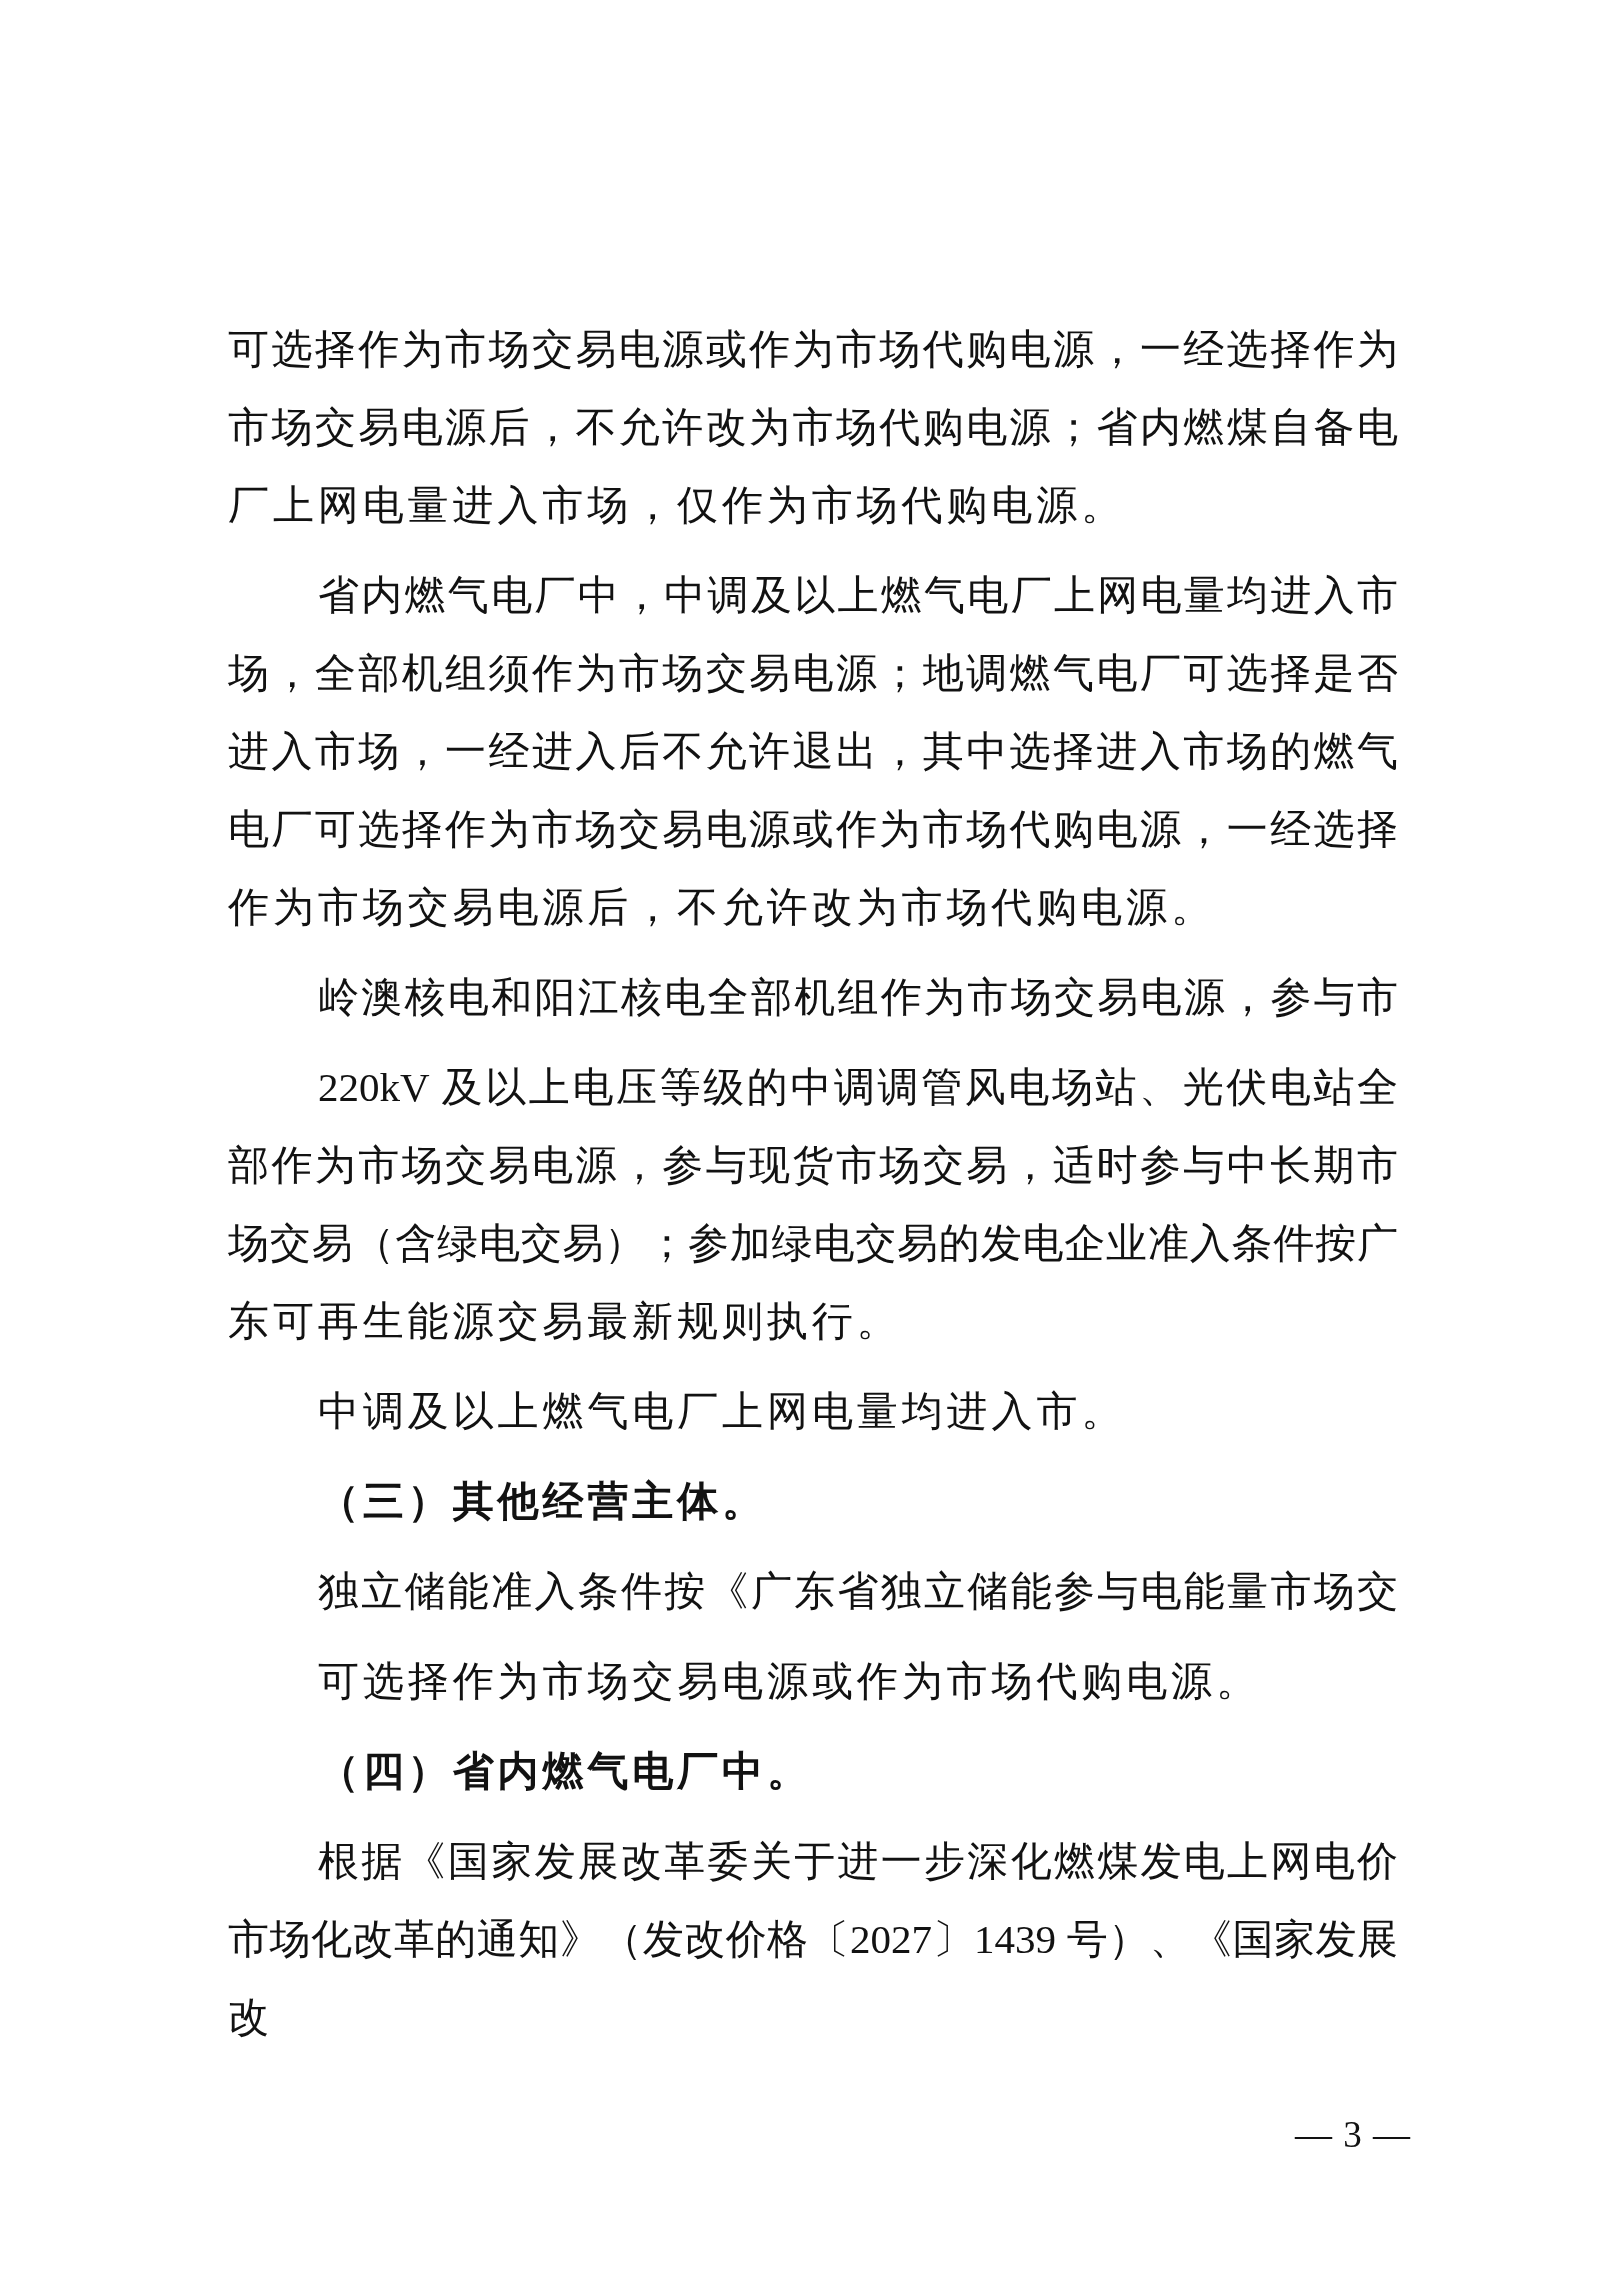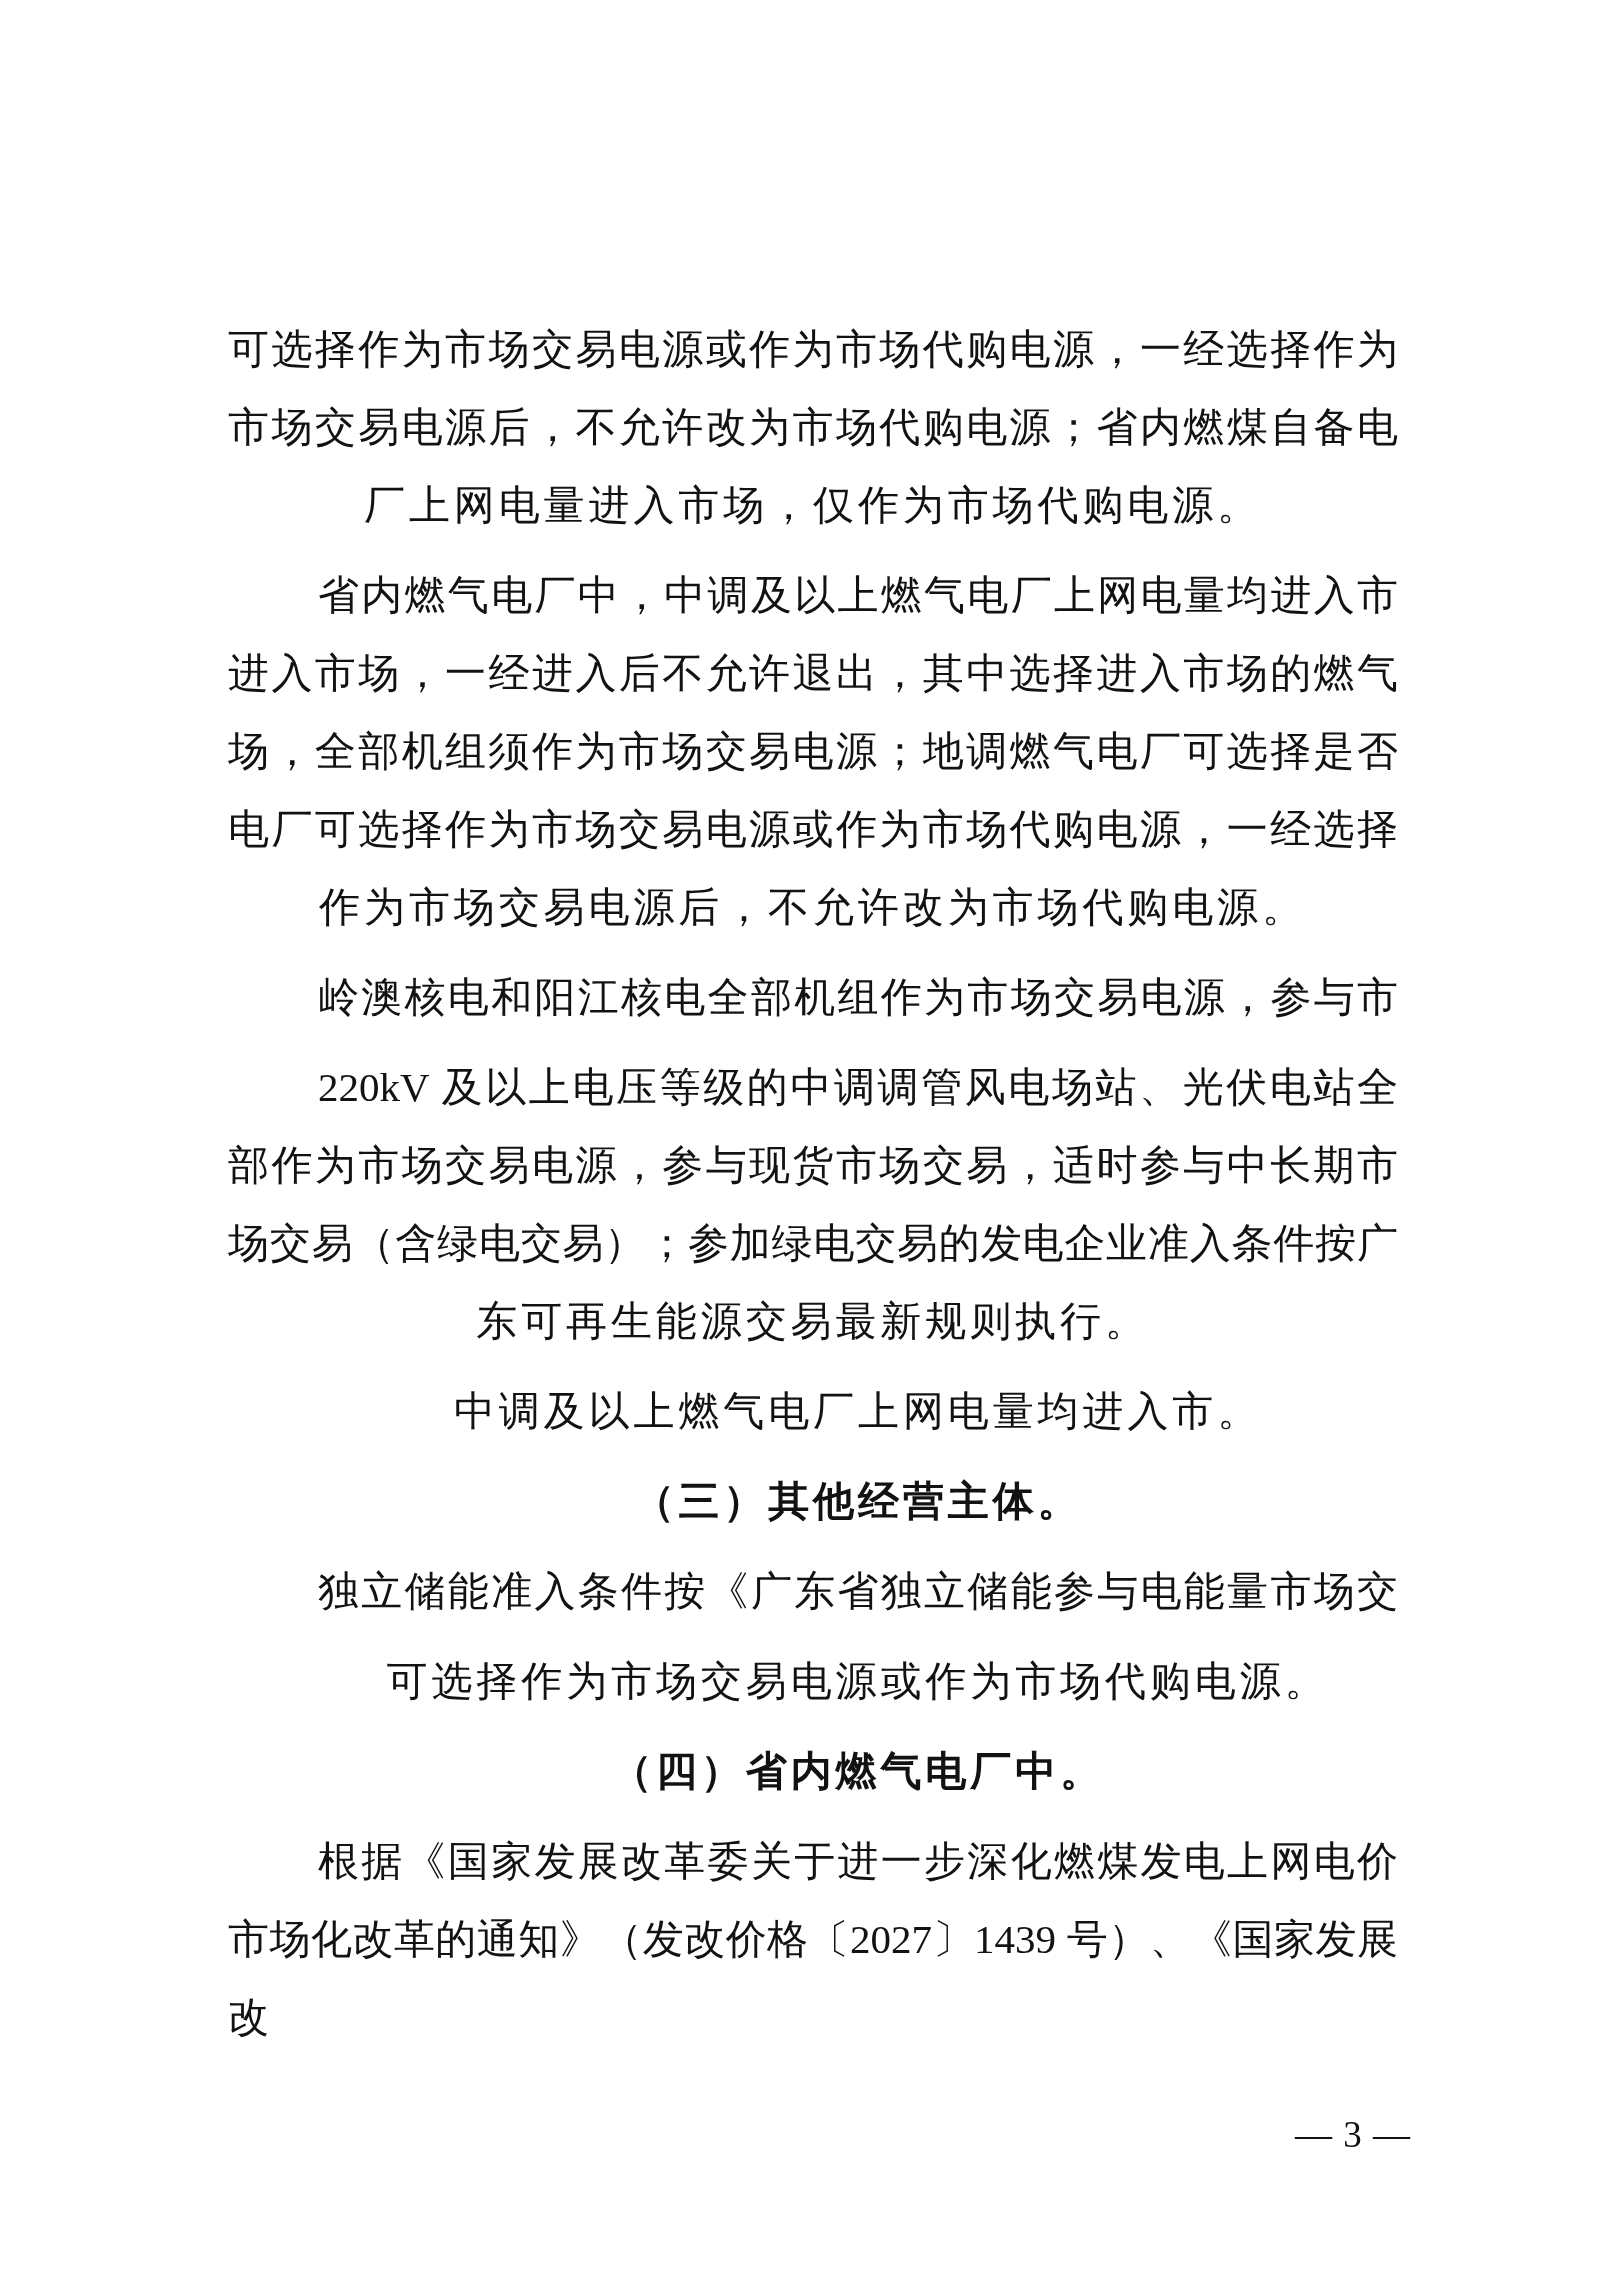--- a/index.html
+++ b/index.html
@@ -25,21 +25,21 @@
   .para {
     margin: 12px;
     padding: 0;
   }
   .line {
     font-size: 41px;
     line-height: 78px;
     height: 78px;
     letter-spacing: 3.9px;
     white-space: nowrap;
-    text-align: center;
+    text-align: left;
   }
   .line.fill {
     white-space: normal;
     letter-spacing: 0;
     text-align: justify;
     text-align-last: justify;
     text-justify: inter-character;
   }
   .line.indent {
     text-indent: 90px;
@@ -62,22 +62,22 @@
 
 <div class="page">
   <div class="doc-body">
       <div class="para">
         <div class="line fill">可选择作为市场交易电源或作为市场代购电源，一经选择作为</div>
         <div class="line fill">市场交易电源后，不允许改为市场代购电源；省内燃煤自备电</div>
         <div class="line">厂上网电量进入市场，仅作为市场代购电源。</div>
       </div>
       <div class="para">
         <div class="line fill indent">省内燃气电厂中，中调及以上燃气电厂上网电量均进入市</div>
+        <div class="line fill">场，全部机组须作为市场交易电源；地调燃气电厂可选择是否</div>
         <div class="line fill">进入市场，一经进入后不允许退出，其中选择进入市场的燃气</div>
-        <div class="line fill">场，全部机组须作为市场交易电源；地调燃气电厂可选择是否</div>
         <div class="line fill">电厂可选择作为市场交易电源或作为市场代购电源，一经选择</div>
         <div class="line">作为市场交易电源后，不允许改为市场代购电源。</div>
       </div>
       <div class="para">
         <div class="line fill indent">岭澳核电和阳江核电全部机组作为市场交易电源，参与市</div>
       </div>
       <div class="para">
         <div class="line fill indent">220kV 及以上电压等级的中调调管风电场站、光伏电站全</div>
         <div class="line fill">部作为市场交易电源，参与现货市场交易，适时参与中长期市</div>
         <div class="line fill">场交易（含绿电交易）；参加绿电交易的发电企业准入条件按广</div>

